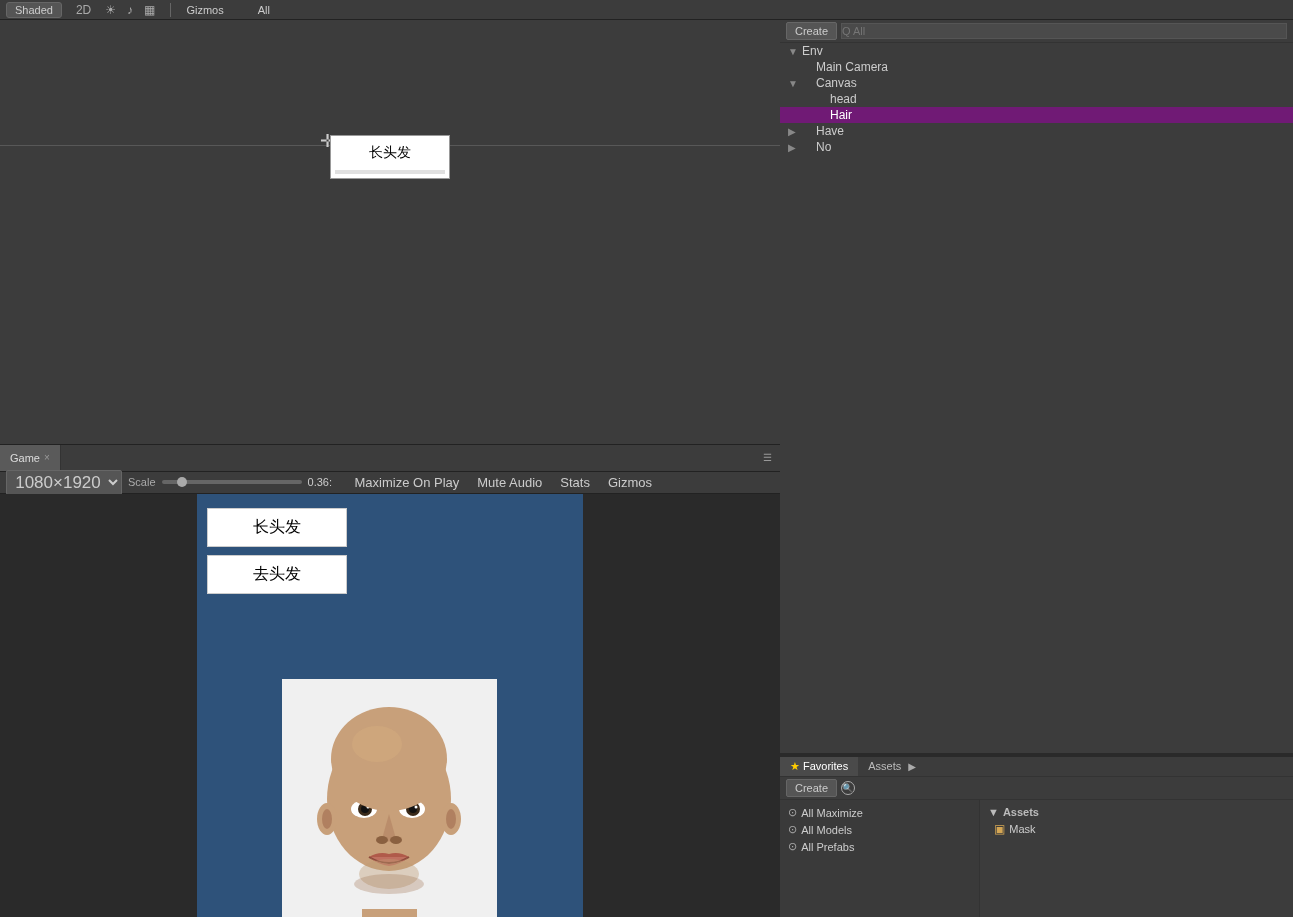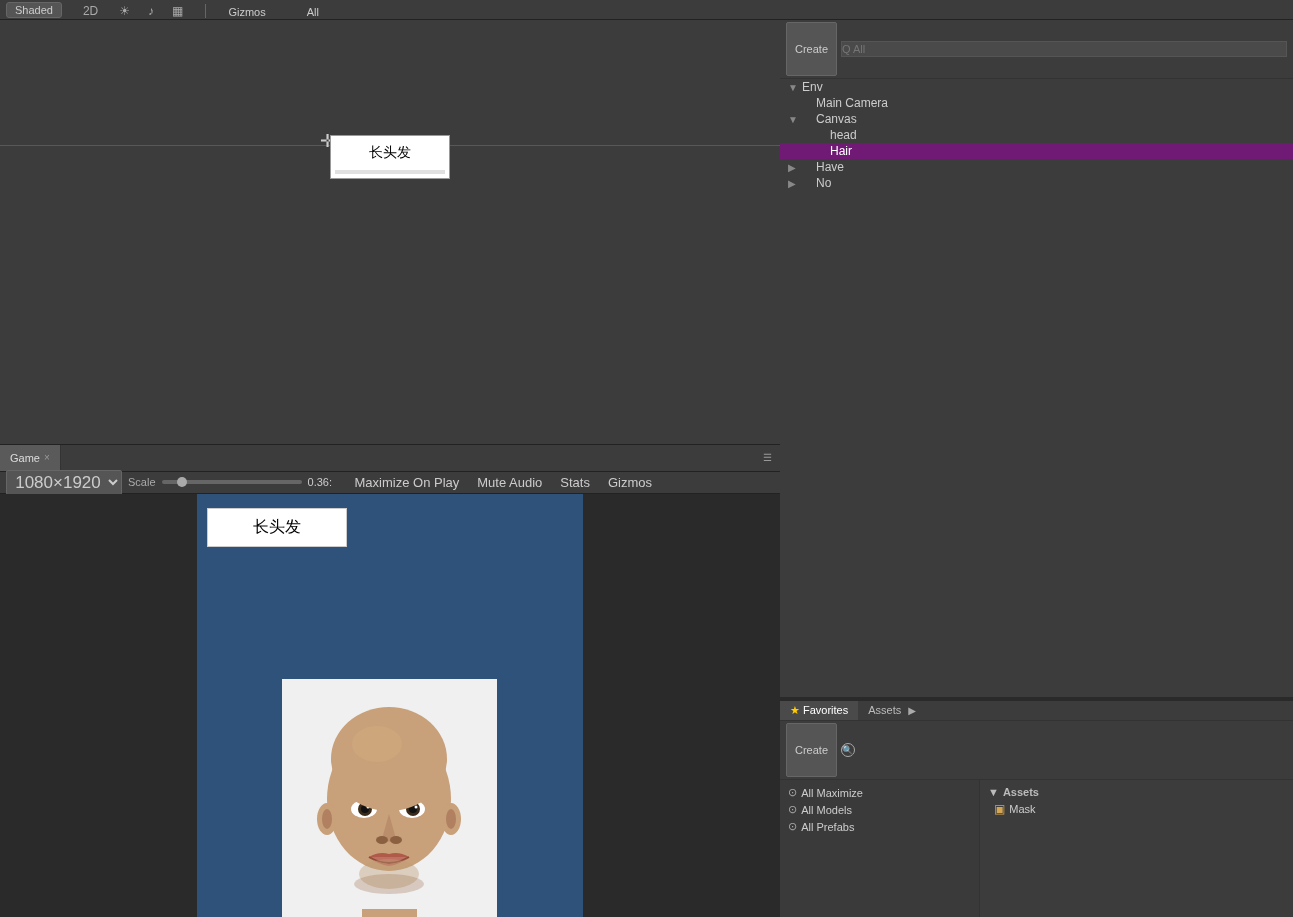--- a/index.html
+++ b/index.html
@@ -18,22 +18,22 @@
     .top-toolbar {
       height: 20px;
       background: #3c3c3c;
       display: flex;
       align-items: center;
       border-bottom: 1px solid #222;
       flex-shrink: 0;
     }
     .toolbar-left {
       display: flex;
-      align-items: flex-end;
-      gap: 18px;
+      align-items: center;
+      gap: 11px;
       padding: 0 6px;
     }
     .shaded-btn {
       background: #555;
       color: #ccc;
       border: 1px solid #666;
       border-radius: 3px;
       padding: 1px 8px;
       font-size: 11px;
       cursor: pointer;
@@ -325,21 +325,21 @@
       gap: 4px;
       border-bottom: 1px solid #333;
       flex-shrink: 0;
     }
     .create-btn {
       background: #555;
       color: #ccc;
       border: 1px solid #666;
       border-radius: 2px;
       font-size: 11px;
-      padding: 20px 8px;
+      padding: 2px 8px;
       cursor: pointer;
     }
     .search-field {
       flex: 1;
       background: #4a4a4a;
       border: 1px solid #555;
       color: #ccc;
       padding: 1px 0;
       font-size: 11px;
     }
@@ -375,21 +375,21 @@
 
     
     .panel-divider {
       height: 4px;
       background: #2a2a2a;
       flex-shrink: 0;
     }
 
     
     .project-panel {
-      height: 216px;
+      height: 160px;
       display: flex;
       flex-direction: column;
       background: #3c3c3c;
       flex-shrink: 0;
       justify-content: flex-end;
     }
     .project-tabs {
       display: flex;
       background: #3c3c3c;
       border-bottom: 1px solid #333;
@@ -542,20 +542,23 @@
 
     <div class="game-viewport">
       <div class="game-content">
 
         <div class="game-left-sidebar"></div>
 
         <div class="game-blue-area">
 
           <button class="hair-btn" style="margin-top:14px;">
             <span>长头发</span>
+          </button>
+          <button class="hair-btn">
+            <span>去头发</span>
           </button>
 
           <div class="head-photo">
 
             <svg viewBox="0 0 215 308" xmlns="http://www.w3.org/2000/svg" class="face-svg">
 
               <rect width="215" height="308" fill="#f0f0f0"></rect>
 
               <rect x="80" y="230" width="55" height="78" fill="#c8a07a"></rect>
 

